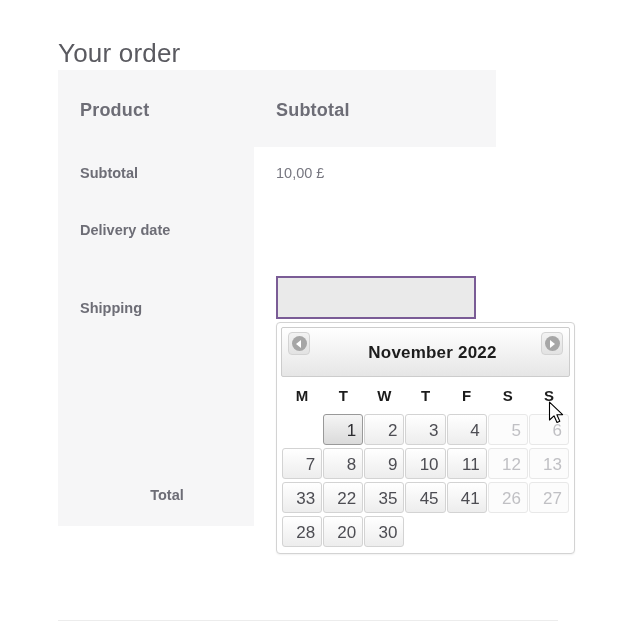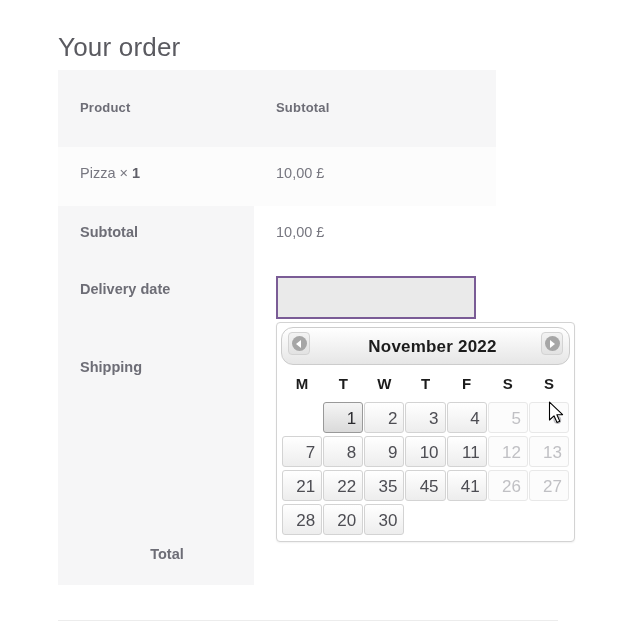--- a/index.html
+++ b/index.html
@@ -14,21 +14,21 @@
   #page {
     position: relative;
     width: 622px; height: 626px;
     overflow: hidden;
     background: #ffffff;
   }
 
   
   .page-title {
     position: absolute;
-    left: 58px; top: 8px;
+    left: 58px; top: 14px;
     font-size: 26px;
     font-weight: 400;
     color: #5a5a60;
     letter-spacing: 0.2px;
     line-height: 34px;
   }
 
   
   .order-table {
     position: absolute;
@@ -43,21 +43,21 @@
     text-align: left;
     border: 0;
   }
   .col-label { width: 196px; }
   .col-value { width: 242px; }
 
   .hdr-row th {
     background: #f6f6f7;
     height: 77px;
     padding: 30px 0 0 22px;
-    font-size: 13px;
+    font-size: 18px;
     font-weight: bold;
     color: #6d6d76;
     letter-spacing: .2px;
   }
 
   .prod-row td {
     background: #fcfcfc;
     height: 59px;
     padding: 18px 0 0 22px;
     font-size: 14.5px;
@@ -107,23 +107,23 @@
     left: 276px; top: 322px;
     width: 299px;
     background: #ffffff;
     border: 1px solid #d3d3d3;
     border-radius: 4px;
     padding: 4px;
     box-shadow: 0 1px 2px rgba(0,0,0,.06);
   }
   .dp-header {
     position: relative;
-    height: 38px;
+    height: 50px;
     border: 1px solid #cccccc;
-    border-radius: 12px;
+    border-radius: 2px;
     background: linear-gradient(to bottom, #ffffff 0%, #e6e6e6 100%);
     display: flex; align-items: center; justify-content: center; padding-left: 14px;
   }
   .dp-title {
     font-size: 17px;
     font-weight: bold;
     color: #1c1c1c;
     line-height: 1;
     letter-spacing: .2px;
   }
@@ -219,24 +219,20 @@
         <col class="col-label">
         <col class="col-value">
       </colgroup>
     <thead>
       <tr class="hdr-row">
         <th>Product</th>
         <th>Subtotal</th>
       </tr>
     </thead>
     <tbody>
-      <tr class="prod-row" id="row-product">
-        <td><span>Pizza</span>&nbsp;<span>×</span>&nbsp;<span class="qty">1</span></td>
-        <td>10,00 £</td>
-      </tr>
 
       <tr class="line-row" id="row-subtotal">
         <td class="lbl">Subtotal</td>
         <td class="val">10,00 £</td>
       </tr>
 
       <tr class="line-row" id="row-delivery">
         <td class="lbl">Delivery date</td>
         <td class="val"></td>
       </tr>
@@ -325,21 +321,21 @@
             </td>
             <td>
               <a class="dp-cell disabled">12</a>
             </td>
             <td>
               <a class="dp-cell disabled">13</a>
             </td>
           </tr>
           <tr>
             <td>
-              <a class="dp-cell">21</a>
+              <a class="dp-cell">33</a>
             </td>
             <td>
               <a class="dp-cell">22</a>
             </td>
             <td>
               <a class="dp-cell">35</a>
             </td>
             <td>
               <a class="dp-cell">45</a>
             </td>

